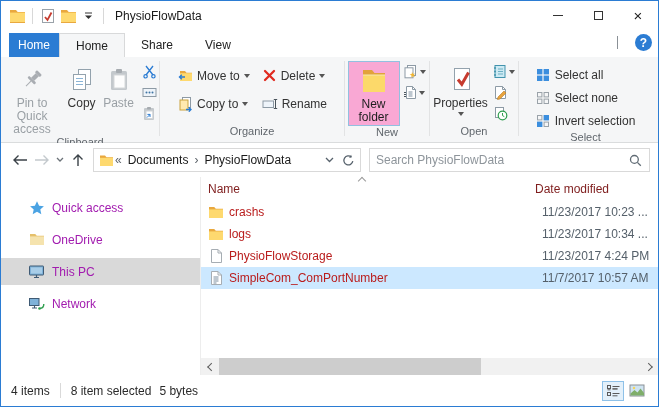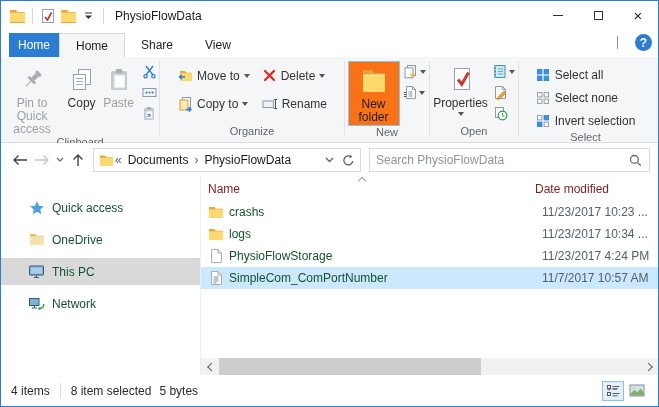--- a/index.html
+++ b/index.html
@@ -37,49 +37,49 @@
   .bigbtn{ display:flex; flex-direction:column; align-items:center; padding:3px 3px 0 3px; color:#333; text-align:center; line-height:13px;}
   .bigbtn .bicon{ height:34px; display:flex; align-items:center; justify-content:center;}
   .bigbtn.disabled{ color:#9aa0a5;}
   .smallcol{ display:flex; flex-direction:column; gap:2px; margin:2px 0 0 2px;}
   .sbtn{ width:20px; height:19px; display:flex; align-items:center; justify-content:center;}
   .sbtn-caret{ display:flex; align-items:center; gap:2px; height:19px; padding:0 1px;}
   .rowbtns{ display:flex; gap:6px; padding-top:4px;}
   .rowcol{ display:flex; flex-direction:column; gap:5px;}
   .rowbtn{ height:23px; display:flex; align-items:center; gap:4px; padding:0 3px; color:#333; white-space:nowrap;}
   .caret-down{ width:0; height:0; border-left:3.5px solid transparent; border-right:3.5px solid transparent; border-top:4px solid #555;}
-  .newfolder-btn{ background:#f97316; border:1px solid #92c0e0; padding:2px 5px 1px 5px; margin-top:1px; color:#1e1e1e;}
+  .newfolder-btn{ background:#f9a8d4; border:1px solid #92c0e0; padding:2px 5px 1px 5px; margin-top:1px; color:#1e1e1e;}
   .selgroup{ display:flex; flex-direction:column; gap:3px; padding-top:5px;}
   .selrow{ display:flex; align-items:center; gap:5px; height:20px; color:#333; white-space:nowrap;}
   
   .addressbar{ height:34px; display:flex; align-items:center; padding:0 8px; background:#fff; flex:0 0 auto;}
   .navbtn{ width:22px; height:24px; display:flex; align-items:center; justify-content:center;}
   .addrbox{ width:268px; height:24px; border:1px solid #d9d9d9; display:flex; align-items:center; padding:0 5px; margin-left:4px; background:#fff;}
   .crumb{ padding:0 5px; color:#1a1a1a; white-space:nowrap;}
   .crumb-sep{ color:#5a6168; padding:0 1px;}
   .addr-right{ margin-left:auto; display:flex; align-items:center; gap:8px;}
   .searchbox{ flex:1; height:24px; border:1px solid #d9d9d9; margin-left:8px; display:flex; align-items:center; background:#fff;}
   .searchbox input{ flex:1; border:none; outline:none; font:12px "Liberation Sans",sans-serif; color:#444; padding:0 6px; background:transparent;}
   .searchbox input::placeholder{ color:#8e959b;}
   .search-ic{ padding:0 7px; display:flex; align-items:center;}
   
   .main{ height:198px; display:flex; flex:0 0 auto;}
   .sidebar{ width:200px; border-right:1px solid #ededed; padding-top:17px;}
-  .sb-item{ height:27px; display:flex; align-items:center; padding-left:27px; gap:7px; margin-bottom:5px; color:#14532d;}
+  .sb-item{ height:27px; display:flex; align-items:center; padding-left:27px; gap:7px; margin-bottom:5px; color:#a21caf;}
   .sb-item.selected{ background:#d9d9d9;}
   .filepane{ flex:1; position:relative; display:flex; flex-direction:column;}
   .colheaders{ height:24px; display:flex; align-items:center; position:relative; color:#7f1d1d;}
   .col-name{ padding-left:7px; width:334px;}
   .col-date{ }
   .sort-chev{ position:absolute; left:158px; top:1px; width:6px; height:6px; border-left:1.2px solid #9a9a9a; border-top:1.2px solid #9a9a9a; transform:rotate(45deg);}
   .rows{}
   .frow{ height:22px; display:flex; align-items:center;}
   .frow.selected{ background:#cce8ff;}
   .frow .row-icon{ width:16px; height:16px; margin-left:7px; display:flex; align-items:center; justify-content:center;}
-  .frow .row-name{ margin-left:5px; width:313px; color:#14532d; white-space:nowrap; overflow:hidden;}
+  .frow .row-name{ margin-left:5px; width:313px; color:#b91c1c; white-space:nowrap; overflow:hidden;}
   .frow .row-date{ color:#55606a; white-space:nowrap;}
   .hscroll{ position:absolute; left:0; right:0; bottom:0; height:17px; background:#f1f1f1; display:flex;}
   .hs-arrow{ width:17px; height:17px; display:flex; align-items:center; justify-content:center;}
   .hs-chev{ width:6px; height:6px; border-left:1.6px solid #5c5c5c; border-bottom:1.6px solid #5c5c5c;}
   .hs-left .hs-chev{ transform:rotate(45deg) translate(1px,-1px);}
   .hs-right{ margin-left:auto;}
   .hs-right .hs-chev{ transform:rotate(-135deg) translate(1px,-1px);}
   .hs-thumb{ position:absolute; left:18px; width:262px; top:0; height:17px; background:#cdcdcd;}
   
   .statusbar{ height:31px; display:flex; align-items:center; padding:0 10px; background:#fff; flex:0 0 auto;text-align:right;}

